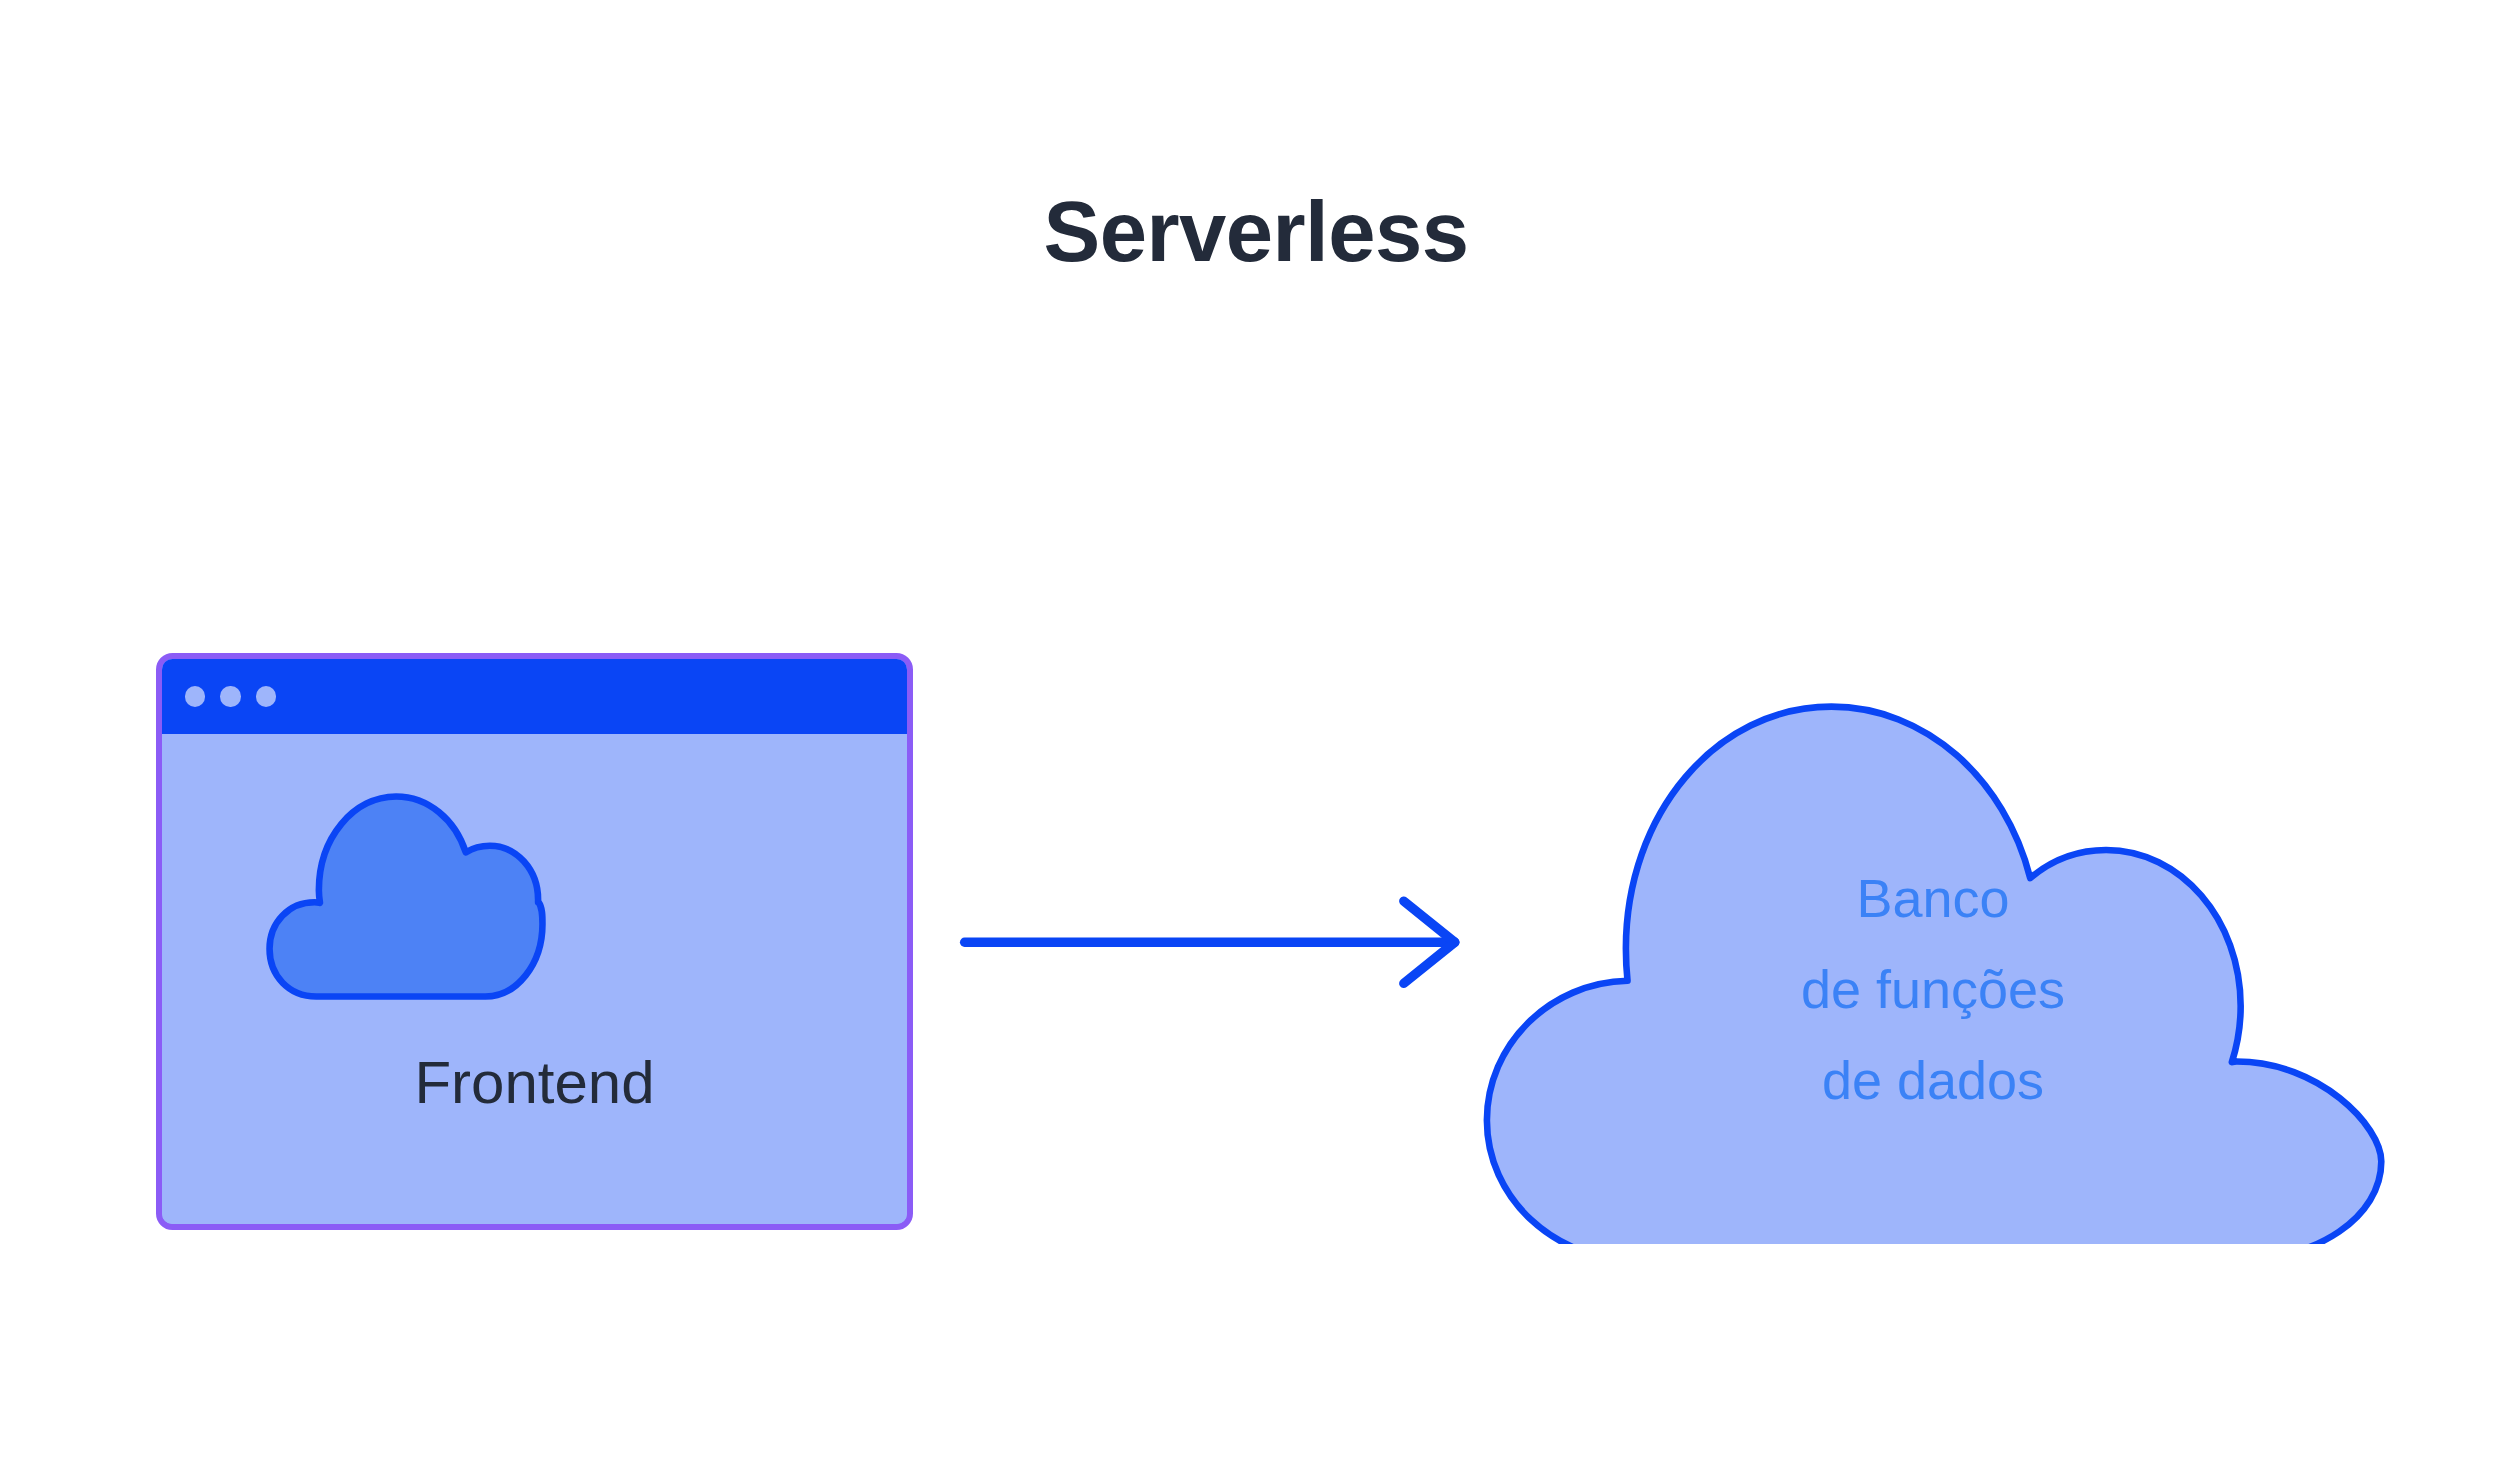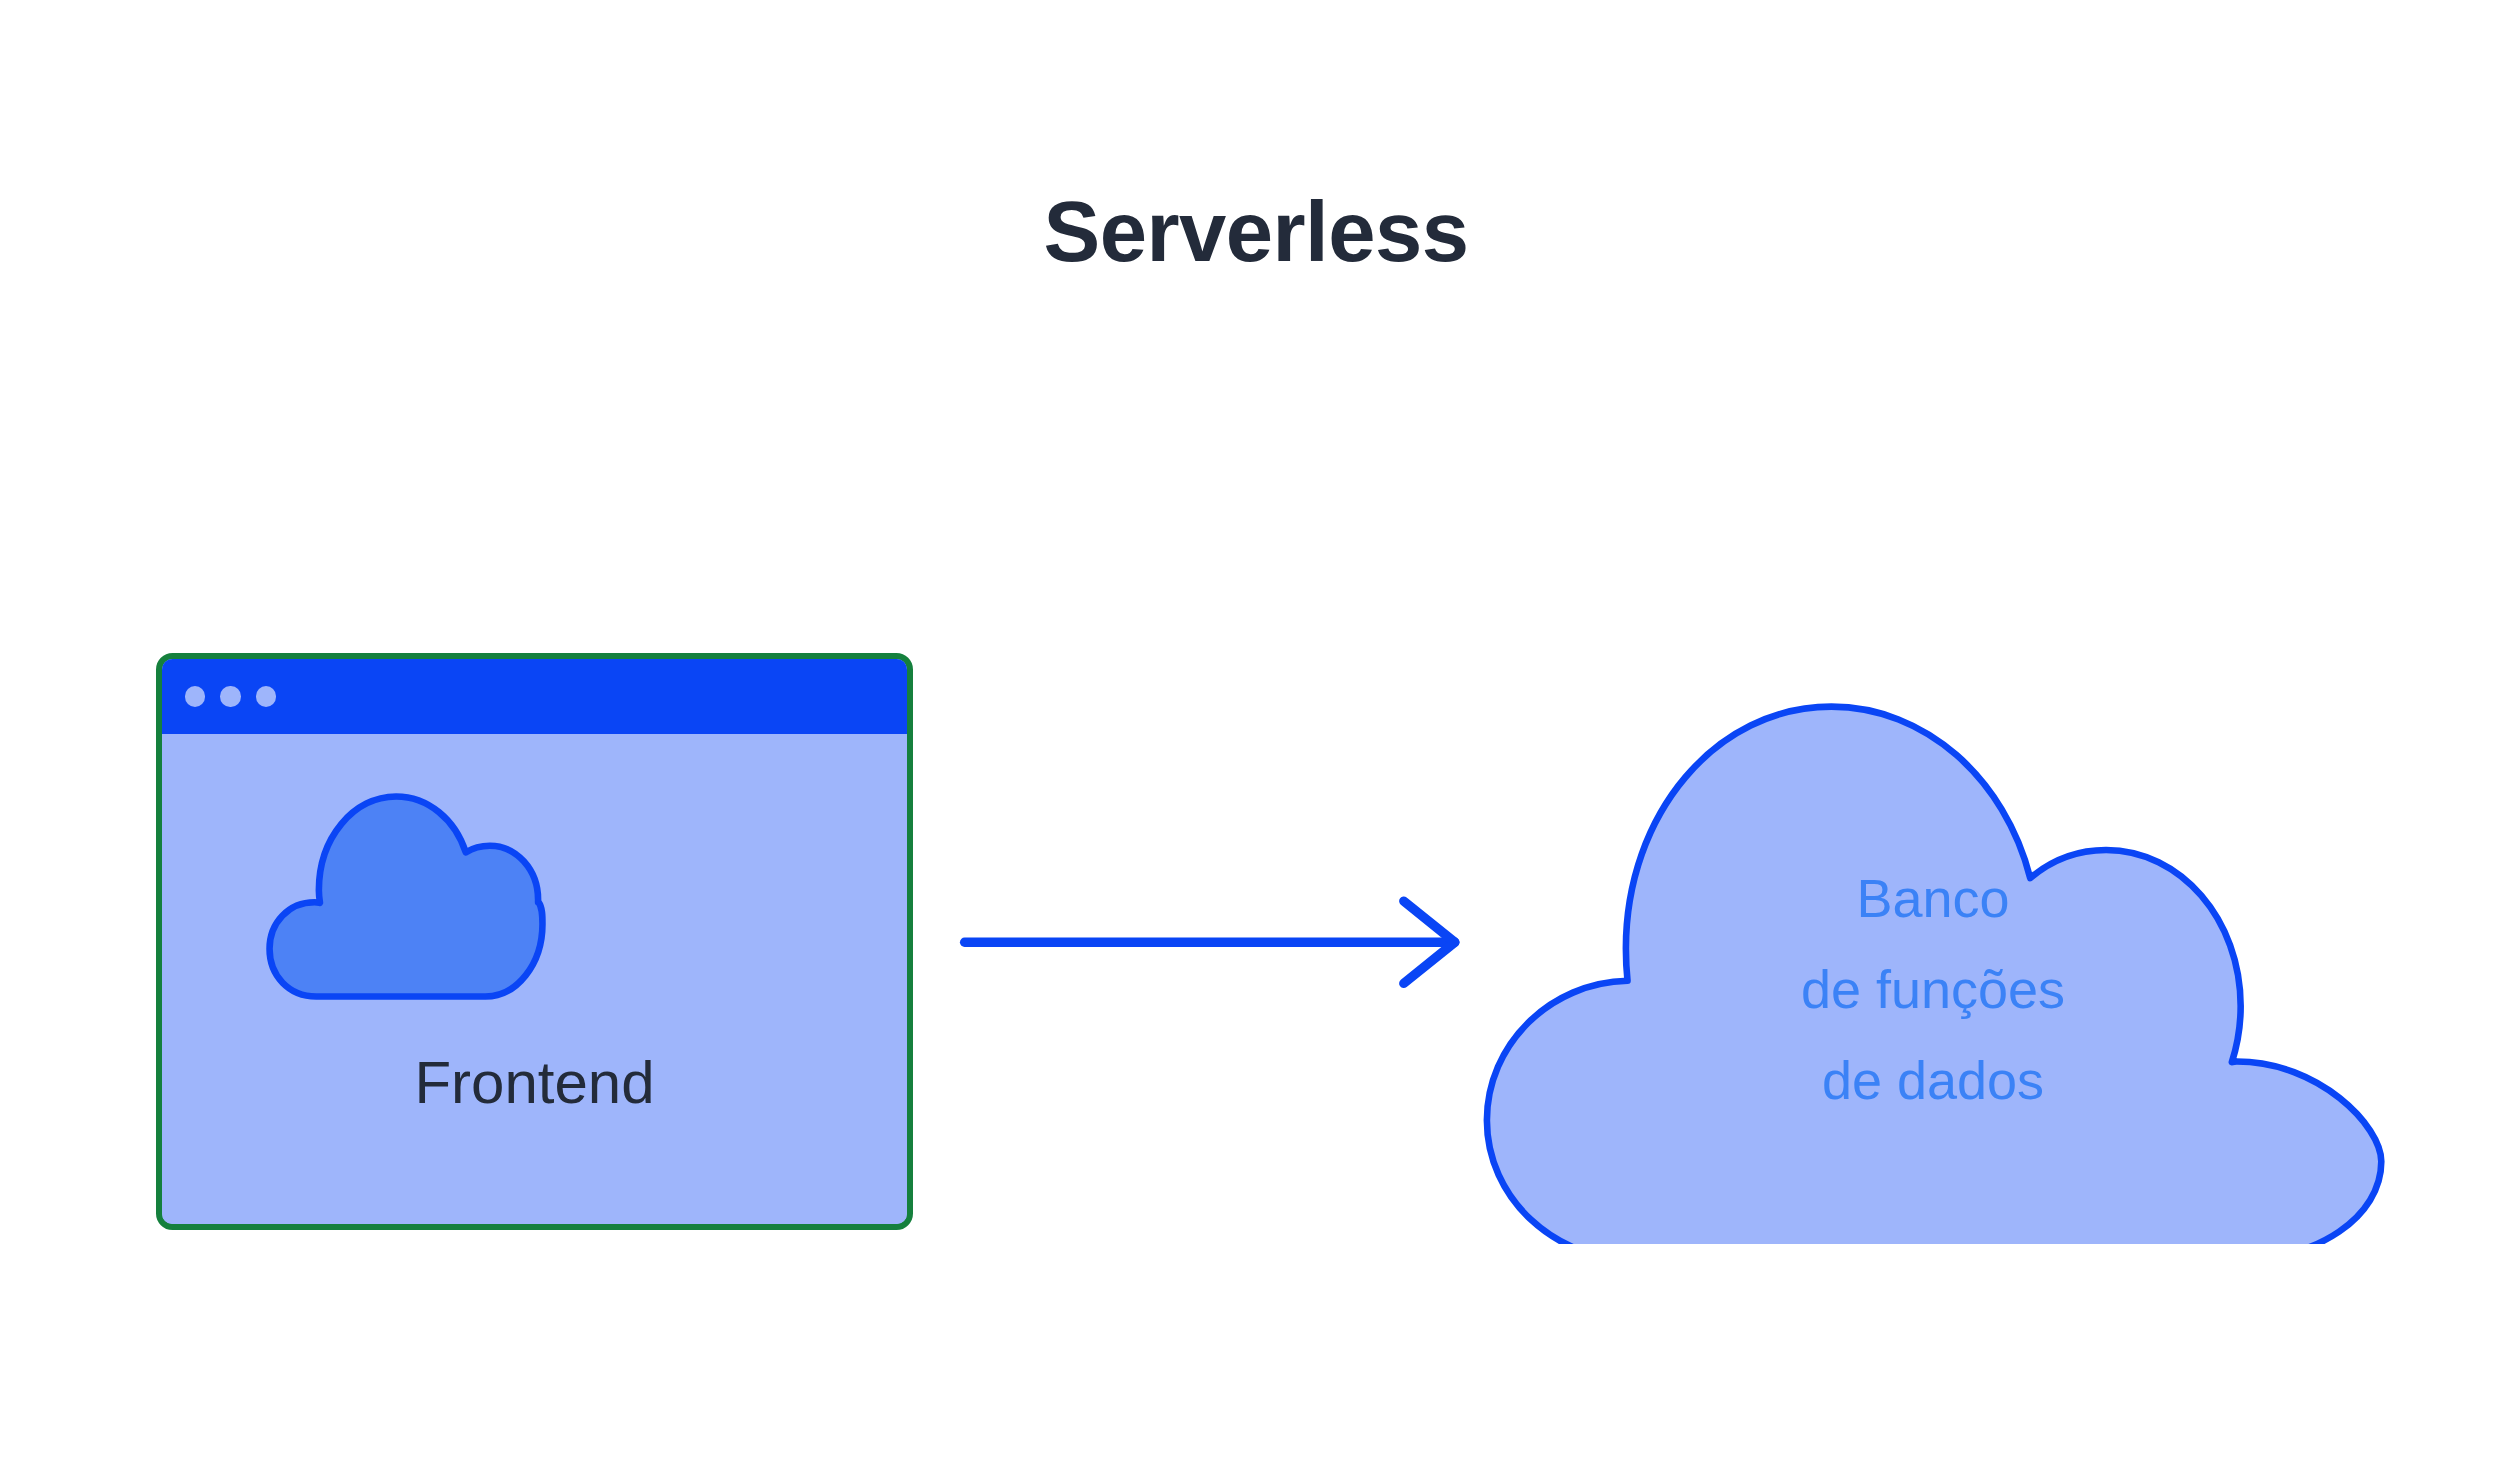--- a/index.html
+++ b/index.html
@@ -35,21 +35,21 @@
   }
 
   
   #browser-window {
     position: absolute;
     left: 156px;
     top: 653px;
     width: 757px;
     height: 577px;
     box-sizing: border-box;
-    border: 6px solid #15803d;
+    border: 6px solid #8b5cf6;
     border-radius: 16.5px;
     background: #9EB5FB;
     overflow: hidden;
   }
   #browser-titlebar {
     position: absolute;
     left: 0;
     top: 0;
     width: 100%;
     height: 75px;

